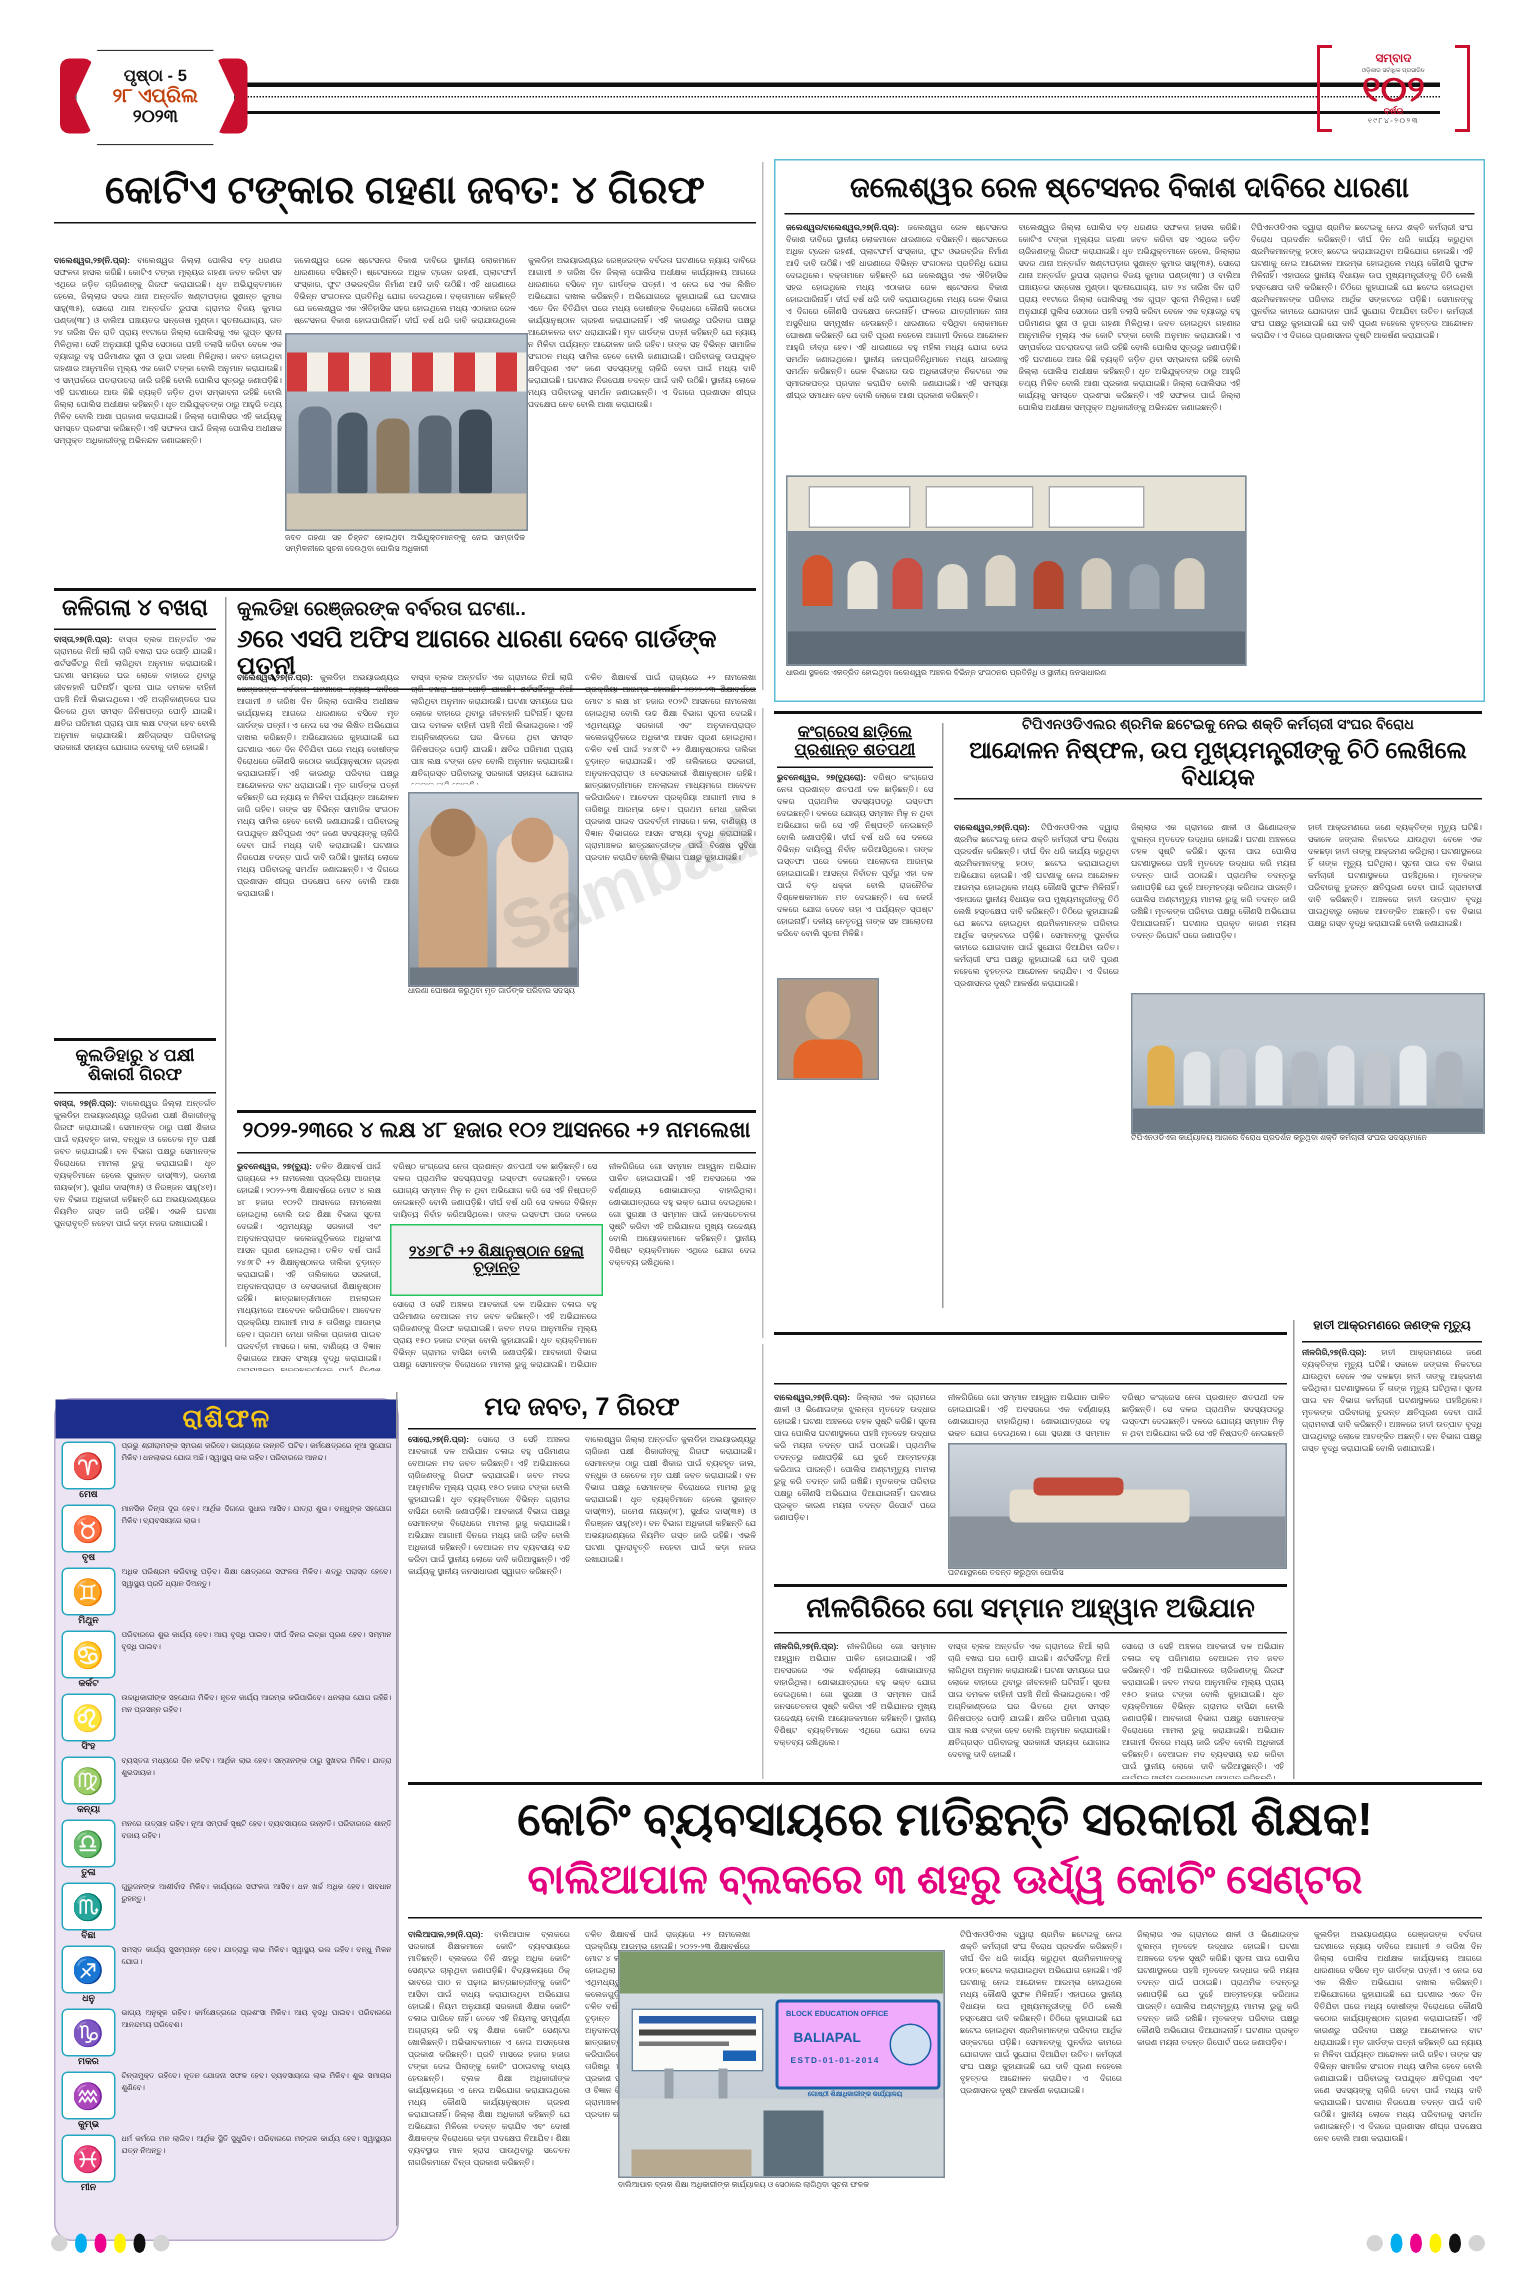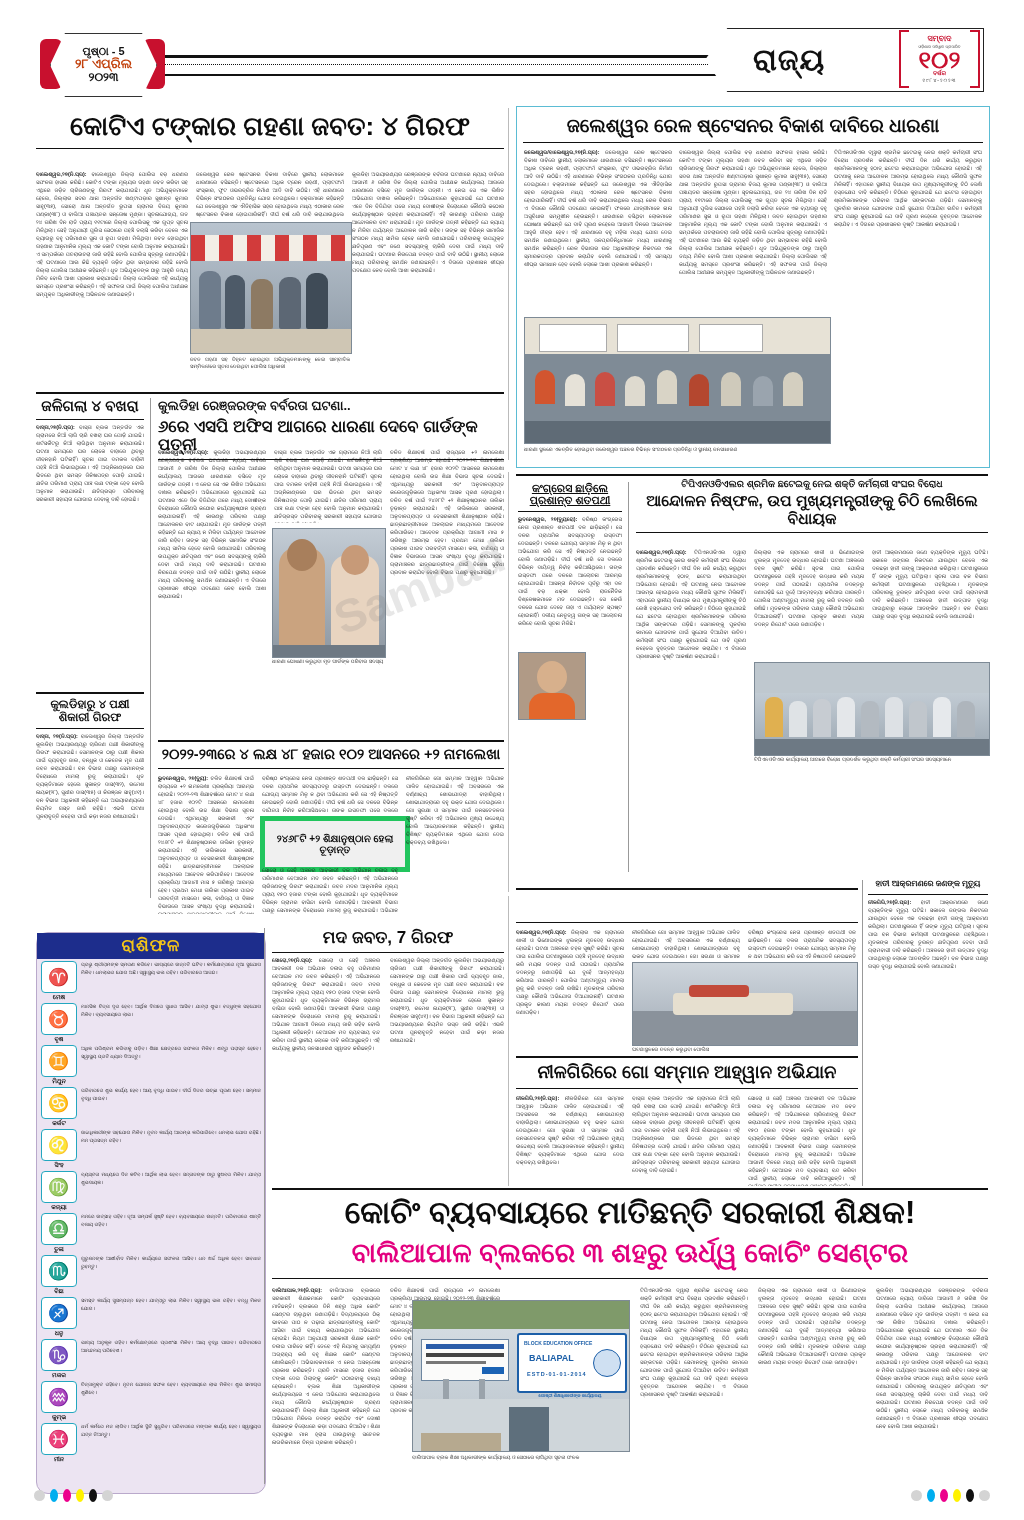--- a/index.html
+++ b/index.html
@@ -29,21 +29,21 @@
   .dateflag .yr{font-size:12px;color:#111;font-weight:bold;}
 
   .sec-tab{
     position:absolute;right:40px;top:28px;width:278px;height:62px;background:#fff;
     border:1px solid #222;border-left:none;
     clip-path:polygon(8% 0,100% 0,100% 100%,8% 100%,0 50%);
     display:flex;align-items:center;
   }
   .sec-title{font-size:30px;font-weight:bold;color:#111;margin-left:48px;letter-spacing:1px;}
   .logo-box{
-    position:absolute;right:44px;top:30px;width:81px;height:58px;
+    position:absolute;right:44px;top:30px;width:102px;height:58px;
     display:flex;flex-direction:column;align-items:center;justify-content:center;
   }
   .logo-box .brk{position:absolute;top:0;bottom:0;width:8px;border:2px solid #c8102e;}
   .logo-box .brk.l{left:0;border-right:none;}
   .logo-box .brk.r{right:0;border-left:none;}
   .logo-top{font-size:8px;color:#c8102e;font-weight:bold;}
   .logo-sub{font-size:4px;color:#333;}
   .logo-main{font-size:24px;color:#c8102e;font-weight:bold;line-height:.9;}
   .logo-bot{font-size:6px;color:#c8102e;font-weight:bold;}
   .logo-ed{font-size:5px;color:#333;letter-spacing:1px;}
@@ -104,23 +104,20 @@
     <div class="dateflag">
       <div class="redcap l"></div>
       <div class="redcap r"></div>
       <div class="hex">
         <div class="pg">ପୃଷ୍ଠା - 5</div>
         <div class="dt">୨୮ ଏପ୍ରିଲ</div>
         <div class="yr">୨୦୨୩</div>
       </div>
     </div>
 
-    <div class="sec-tab">
-      <div class="sec-title">ରାଜ୍ୟ</div>
-    </div>
     <div class="logo-box">
       <div class="brk l"></div>
       <div class="brk r"></div>
       <div class="logo-top">ସମ୍ବାଦ</div>
       <div class="logo-sub">ଓଡ଼ିଶାର ସର୍ବାଧିକ ପ୍ରସାରିତ</div>
       <div class="logo-main">୧୦୨</div>
       <div class="logo-bot">ବର୍ଷର</div>
       <div class="logo-ed">୧୯୮୪-୨୦୨୩</div>
     </div>
   </div>
@@ -246,21 +243,21 @@
   <div class="hl" style="position:absolute;left:158px;top:746px;width:346px;font-size:14.5px;text-align:center;">୨୦୨୨-୨୩ରେ ୪ ଲକ୍ଷ ୪୮ ହଜାର ୧୦୨ ଆସନରେ +୨ ନାମଲେଖା</div>
   <div class="hrule" style="position:absolute;left:158px;top:768px;width:346px;"></div>
 
   <div class="body-col" style="position:absolute;left:158px;top:774px;width:96px;height:140px;">
     <b>ଭୁବନେଶ୍ୱର, ୨୭(ବ୍ୟୁ):</b>
     <span>ଚଳିତ ଶିକ୍ଷାବର୍ଷ ପାଇଁ ରାଜ୍ୟରେ +୨ ନାମଲେଖା ପ୍ରକ୍ରିୟା ଆରମ୍ଭ ହୋଇଛି। ୨୦୨୨-୨୩ ଶିକ୍ଷାବର୍ଷରେ ମୋଟ ୪ ଲକ୍ଷ ୪୮ ହଜାର ୧୦୨ଟି ଆସନରେ ନାମଲେଖା ହୋଇଥିଲା ବୋଲି ଉଚ୍ଚ ଶିକ୍ଷା ବିଭାଗ ସୂଚନା ଦେଇଛି। ଏଥିମଧ୍ୟରୁ ସରକାରୀ ଏବଂ ଅନୁଦାନପ୍ରାପ୍ତ କଲେଜଗୁଡ଼ିକରେ ଅଧିକାଂଶ ଆସନ ପୂରଣ ହୋଇଥିଲା। ଚଳିତ ବର୍ଷ ପାଇଁ ୨୪୬୮ଟି +୨ ଶିକ୍ଷାନୁଷ୍ଠାନର ତାଲିକା ଚୂଡ଼ାନ୍ତ କରାଯାଇଛି। ଏହି ତାଲିକାରେ ସରକାରୀ, ଅନୁଦାନପ୍ରାପ୍ତ ଓ ବେସରକାରୀ ଶିକ୍ଷାନୁଷ୍ଠାନ ରହିଛି। ଛାତ୍ରଛାତ୍ରୀମାନେ ଅନଲାଇନ ମାଧ୍ୟମରେ ଆବେଦନ କରିପାରିବେ। ଆବେଦନ ପ୍ରକ୍ରିୟା ଆଗାମୀ ମାସ ୫ ତାରିଖରୁ ଆରମ୍ଭ ହେବ। ପ୍ରଥମ ମେଧା ତାଲିକା ପ୍ରକାଶ ପାଇବ ପରବର୍ତ୍ତୀ ମାସରେ। କଳା, ବାଣିଜ୍ୟ ଓ ବିଜ୍ଞାନ ବିଭାଗରେ ଆସନ ସଂଖ୍ୟା ବୃଦ୍ଧି କରାଯାଇଛି। ଗ୍ରାମାଞ୍ଚଳର ଛାତ୍ରଛାତ୍ରୀଙ୍କ ପାଇଁ ବିଶେଷ ସୁବିଧା ପ୍ରଦାନ କରାଯିବ ବୋଲି ବିଭାଗ ପକ୍ଷରୁ କୁହାଯାଇଛି।</span>
   </div>
   <div class="body-col" style="position:absolute;left:262px;top:774px;width:136px;height:38px;">
     <span>ବରିଷ୍ଠ କଂଗ୍ରେସ ନେତା ପ୍ରଶାନ୍ତ ଶତପଥୀ ଦଳ ଛାଡ଼ିଛନ୍ତି। ସେ ଦଳର ପ୍ରାଥମିକ ସଦସ୍ୟପଦରୁ ଇସ୍ତଫା ଦେଇଛନ୍ତି। ଦଳରେ ଯୋଗ୍ୟ ସମ୍ମାନ ମିଳୁ ନ ଥିବା ଅଭିଯୋଗ କରି ସେ ଏହି ନିଷ୍ପତ୍ତି ନେଇଛନ୍ତି ବୋଲି ଜଣାପଡ଼ିଛି। ଦୀର୍ଘ ବର୍ଷ ଧରି ସେ ଦଳରେ ବିଭିନ୍ନ ଦାୟିତ୍ୱ ନିର୍ବାହ କରିଆସିଥିଲେ। ତାଙ୍କ ଇସ୍ତଫା ପରେ ଦଳରେ ଆଲୋଚନା ଆରମ୍ଭ ହୋଇଯାଇଛି। ଆସନ୍ତା ନିର୍ବାଚନ ପୂର୍ବରୁ ଏହା ଦଳ ପାଇଁ ବଡ଼ ଧକ୍କା ବୋଲି ରାଜନୈତିକ ବିଶ୍ଳେଷକମାନେ ମତ ଦେଇଛନ୍ତି। ସେ କେଉଁ ଦଳରେ ଯୋଗ ଦେବେ ତାହା ଏ ପର୍ଯ୍ୟନ୍ତ ସ୍ପଷ୍ଟ ହୋଇନାହିଁ। ଦଳୀୟ ନେତୃତ୍ୱ ତାଙ୍କ ସହ ଆଲୋଚନା କରିବେ ବୋଲି ସୂଚନା ମିଳିଛି।</span>
   </div>
-  <div style="position:absolute;left:260px;top:816px;width:140px;height:46px;border:5px solid #22c55e;background:#f0f0f0;display:flex;align-items:center;justify-content:center;">
+  <div style="position:absolute;left:260px;top:816px;width:140px;height:46px;border:1px solid #22c55e;background:#f0f0f0;display:flex;align-items:center;justify-content:center;text-decoration:underline;">
     <div class="hl" style="font-size:10px;text-align:center;">୨୪୬୮ଟି +୨ ଶିକ୍ଷାନୁଷ୍ଠାନ ହେଲା ଚୂଡ଼ାନ୍ତ</div>
   </div>
   <div class="body-col" style="position:absolute;left:262px;top:866px;width:136px;height:48px;">
     <span>ସୋରୋ ଓ ସେହି ଅଞ୍ଚଳର ଆବକାରୀ ଦଳ ଅଭିଯାନ ଚଳାଇ ବହୁ ପରିମାଣର ବେଆଇନ ମଦ ଜବତ କରିଛନ୍ତି। ଏହି ଅଭିଯାନରେ ଚାରିଜଣଙ୍କୁ ଗିରଫ କରାଯାଇଛି। ଜବତ ମଦର ଆନୁମାନିକ ମୂଲ୍ୟ ପ୍ରାୟ ୧୫୦ ହଜାର ଟଙ୍କା ବୋଲି କୁହାଯାଇଛି। ଧୃତ ବ୍ୟକ୍ତିମାନେ ବିଭିନ୍ନ ଗ୍ରାମର ବାସିନ୍ଦା ବୋଲି ଜଣାପଡ଼ିଛି। ଆବକାରୀ ବିଭାଗ ପକ୍ଷରୁ ସେମାନଙ୍କ ବିରୋଧରେ ମାମଲା ରୁଜୁ କରାଯାଇଛି। ଅଭିଯାନ ଆଗାମୀ ଦିନରେ ମଧ୍ୟ ଜାରି ରହିବ ବୋଲି ଅଧିକାରୀ କହିଛନ୍ତି। ବେଆଇନ ମଦ ବ୍ୟବସାୟ ବନ୍ଦ କରିବା ପାଇଁ ସ୍ଥାନୀୟ ଲୋକେ ଦାବି କରିଆସୁଛନ୍ତି। ଏହି କାର୍ଯ୍ୟକୁ ସ୍ଥାନୀୟ ଜନସାଧାରଣ ସ୍ୱାଗତ କରିଛନ୍ତି।</span>
   </div>
   <div class="body-col" style="position:absolute;left:406px;top:774px;width:98px;height:140px;">
     <span>ନୀଳଗିରିରେ ଗୋ ସମ୍ମାନ ଆହ୍ୱାନ ଅଭିଯାନ ପାଳିତ ହୋଇଯାଇଛି। ଏହି ଅବସରରେ ଏକ ବର୍ଣ୍ଣାଢ୍ୟ ଶୋଭାଯାତ୍ରା ବାହାରିଥିଲା। ଶୋଭାଯାତ୍ରାରେ ବହୁ ଭକ୍ତ ଯୋଗ ଦେଇଥିଲେ। ଗୋ ସୁରକ୍ଷା ଓ ସମ୍ମାନ ପାଇଁ ଜନସଚେତନତା ସୃଷ୍ଟି କରିବା ଏହି ଅଭିଯାନର ମୁଖ୍ୟ ଉଦ୍ଦେଶ୍ୟ ବୋଲି ଆୟୋଜକମାନେ କହିଛନ୍ତି। ସ୍ଥାନୀୟ ବିଶିଷ୍ଟ ବ୍ୟକ୍ତିମାନେ ଏଥିରେ ଯୋଗ ଦେଇ ବକ୍ତବ୍ୟ ରଖିଥିଲେ।</span>
   </div>
 
   <div class="vrule" style="position:absolute;left:508px;top:472px;height:420px;background:#bbb;"></div>
@@ -494,21 +491,21 @@
 
     <div style="position:absolute;left:8px;top:38px;width:86px;height:40px;background:#fbfbfa;border:1px solid #6d86a0;">
       <div style="position:absolute;left:4px;top:4px;right:4px;height:5px;background:#2a5ca8;"></div>
       <div style="position:absolute;left:4px;top:13px;right:4px;height:4px;background:#444;"></div>
       <div style="position:absolute;left:4px;top:21px;right:22px;height:3px;background:#777;"></div>
       <div style="position:absolute;right:4px;top:27px;width:22px;height:7px;background:#1b63b5;"></div>
     </div>
     <div style="position:absolute;left:30px;top:78px;width:6px;height:30px;background:#9aa3ab;"></div>
     <div style="position:absolute;left:66px;top:78px;width:6px;height:30px;background:#9aa3ab;"></div>
 
-    <div style="position:absolute;left:104px;top:32px;width:106px;height:56px;background:#ffffff;border:2px solid #1c5fa8;border-radius:3px;">
+    <div style="position:absolute;left:104px;top:32px;width:106px;height:56px;background:#f0abfc;border:2px solid #1c5fa8;border-radius:3px;">
       <div style="position:absolute;left:5px;top:5px;font-size:5px;font-weight:bold;color:#1c5fa8;">BLOCK EDUCATION OFFICE</div>
       <div style="position:absolute;left:10px;top:18px;font-size:9px;font-weight:bold;color:#1c5fa8;">BALIAPAL</div>
       <div style="position:absolute;left:8px;top:36px;font-size:5.5px;font-weight:bold;color:#1c5fa8;letter-spacing:1px;">ESTD-01-01-2014</div>
       <div style="position:absolute;right:4px;top:14px;width:26px;height:26px;border-radius:50%;background:#cfe0f2;border:1px solid #1c5fa8;"></div>
     </div>
 
     <div style="position:absolute;left:0;bottom:0;right:0;height:52px;background:#cfd6da;"></div>
     <div style="position:absolute;left:96px;bottom:0;width:40px;height:44px;background:#5e6f7c;"></div>
     <div style="position:absolute;left:8px;bottom:0;width:80px;height:18px;background:#b6a98f;"></div>
     <div style="position:absolute;left:118px;top:92px;width:78px;font-size:4.5px;color:#1c5fa8;font-weight:bold;text-align:center;">ଗୋଷ୍ଠୀ ଶିକ୍ଷାଧିକାରୀଙ୍କ କାର୍ଯ୍ୟାଳୟ</div>

